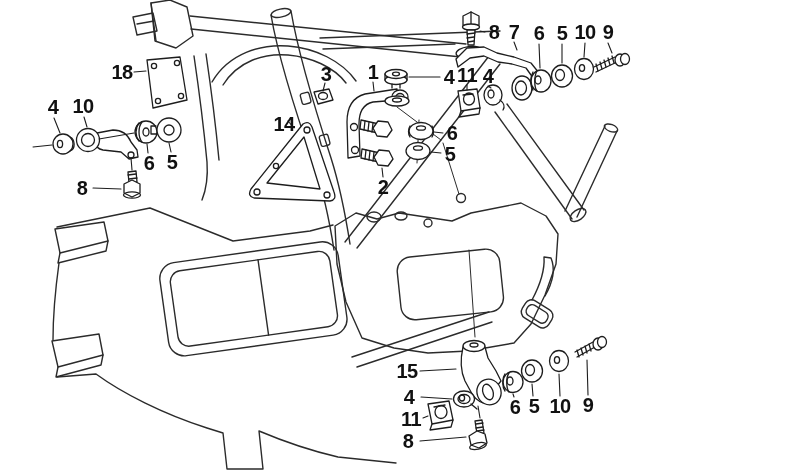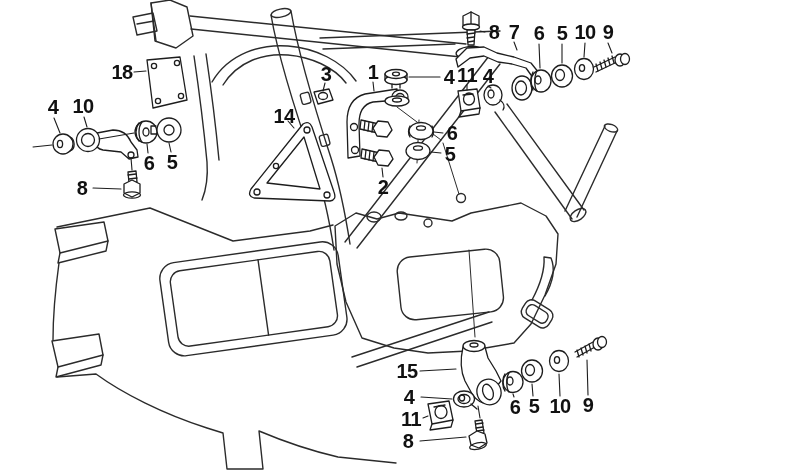--- a/index.html
+++ b/index.html
@@ -331,21 +331,21 @@
     <path d="M588,395 L587,360"></path>
   </g>
 </svg>
 
   <span class="callout" style="left:122px;top:72px">18</span>
   <span class="callout" style="left:53px;top:107px">4</span>
   <span class="callout" style="left:83px;top:106px">10</span>
   <span class="callout" style="left:149px;top:163px">6</span>
   <span class="callout" style="left:172px;top:162px">5</span>
   <span class="callout" style="left:82px;top:188px">8</span>
-  <span class="callout" style="left:284px;top:116px">14</span>
+  <span class="callout" style="left:284px;top:124px">14</span>
   <span class="callout" style="left:326px;top:74px">3</span>
   <span class="callout" style="left:373px;top:72px">1</span>
   <span class="callout" style="left:449px;top:77px">4</span>
   <span class="callout" style="left:467px;top:75px">11</span>
   <span class="callout" style="left:488px;top:76px">4</span>
   <span class="callout" style="left:494px;top:32px">8</span>
   <span class="callout" style="left:514px;top:32px">7</span>
   <span class="callout" style="left:539px;top:33px">6</span>
   <span class="callout" style="left:562px;top:33px">5</span>
   <span class="callout" style="left:585px;top:32px">10</span>

